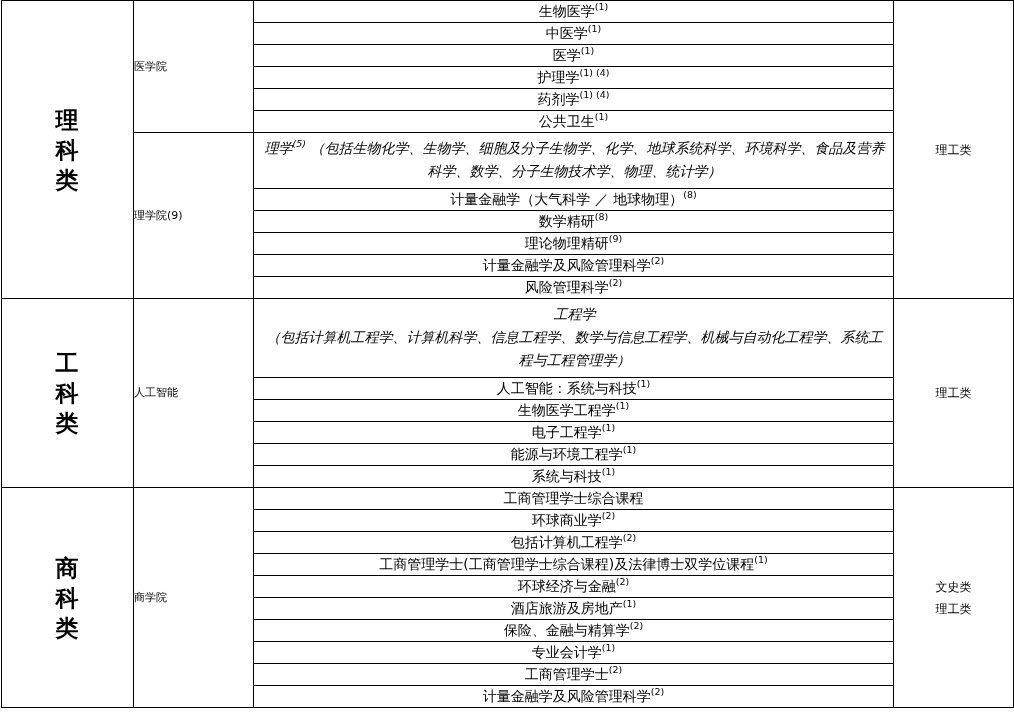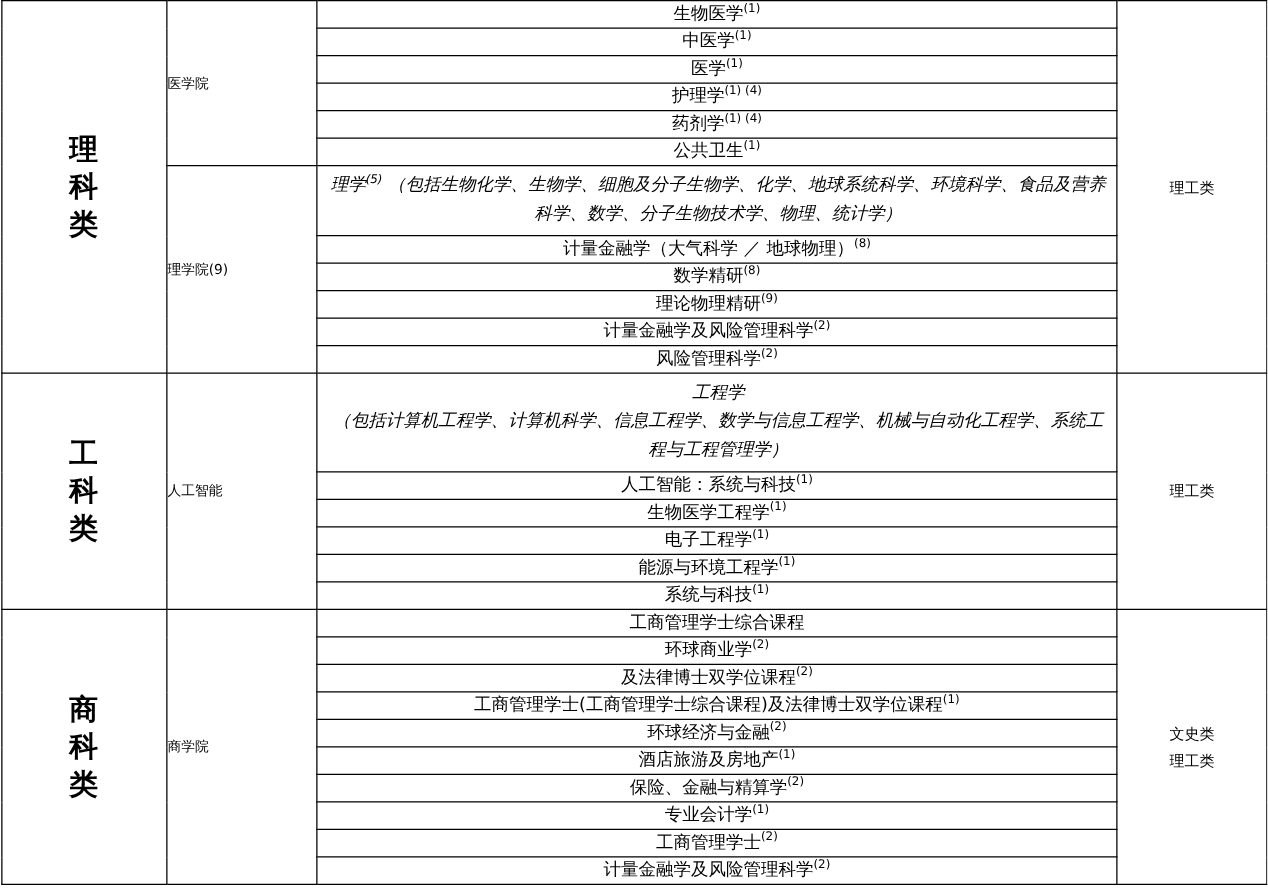--- a/index.html
+++ b/index.html
@@ -156,21 +156,21 @@
         <tr class="prog-row">
           <td class="cat-cell" rowspan="10"><span class="vtext">商科类</span></td>
           <td class="school-cell" rowspan="10"><span>商学院</span></td>
           <td class="prog-cell"><span>工商管理学士综合课程</span></td>
           <td class="track-cell" rowspan="10"><span>文史类</span><br><span>理工类</span></td>
         </tr>
         <tr class="prog-row">
           <td class="prog-cell"><span>环球商业学</span><span class="sup">(2)</span></td>
         </tr>
         <tr class="prog-row">
-          <td class="prog-cell"><span>及法律博士双学位课程</span><span class="sup">(2)</span></td>
+          <td class="prog-cell"><span>包括计算机工程学</span><span class="sup">(2)</span></td>
         </tr>
         <tr class="prog-row">
           <td class="prog-cell"><span>工商管理学士(工商管理学士综合课程)及法律博士双学位课程</span><span class="sup">(1)</span></td>
         </tr>
         <tr class="prog-row">
           <td class="prog-cell"><span>环球经济与金融</span><span class="sup">(2)</span></td>
         </tr>
         <tr class="prog-row">
           <td class="prog-cell"><span>酒店旅游及房地产</span><span class="sup">(1)</span></td>
         </tr>

